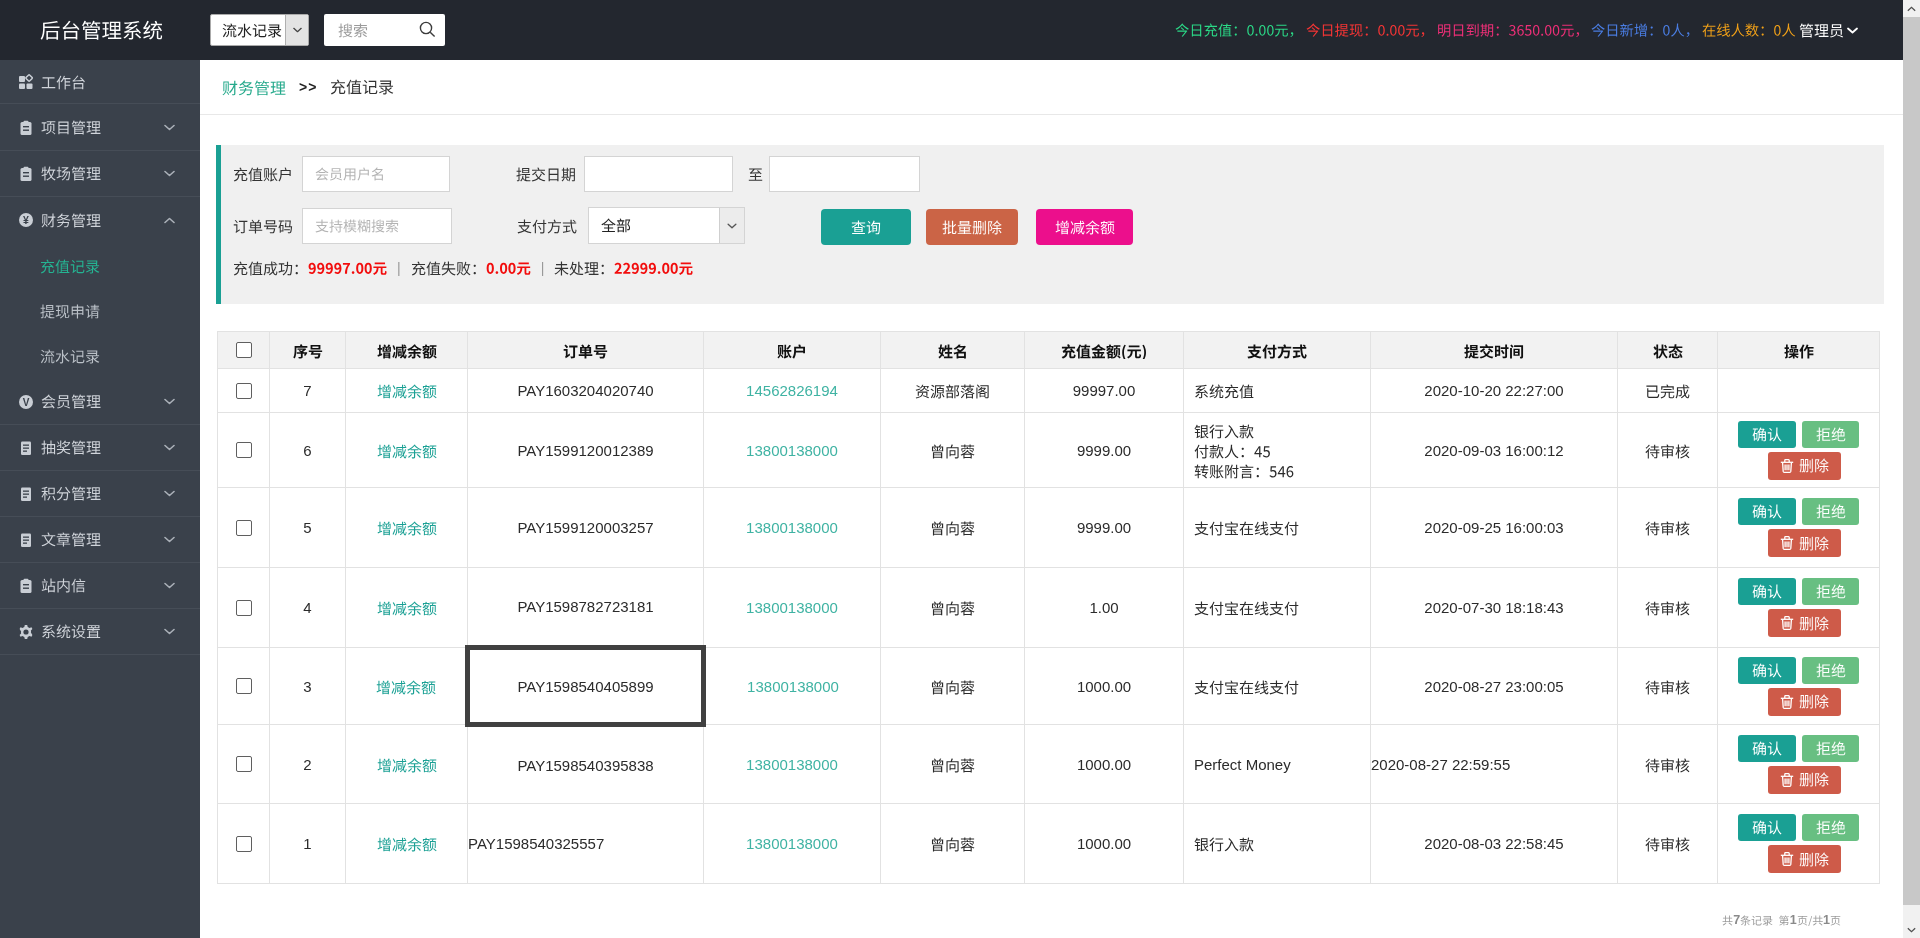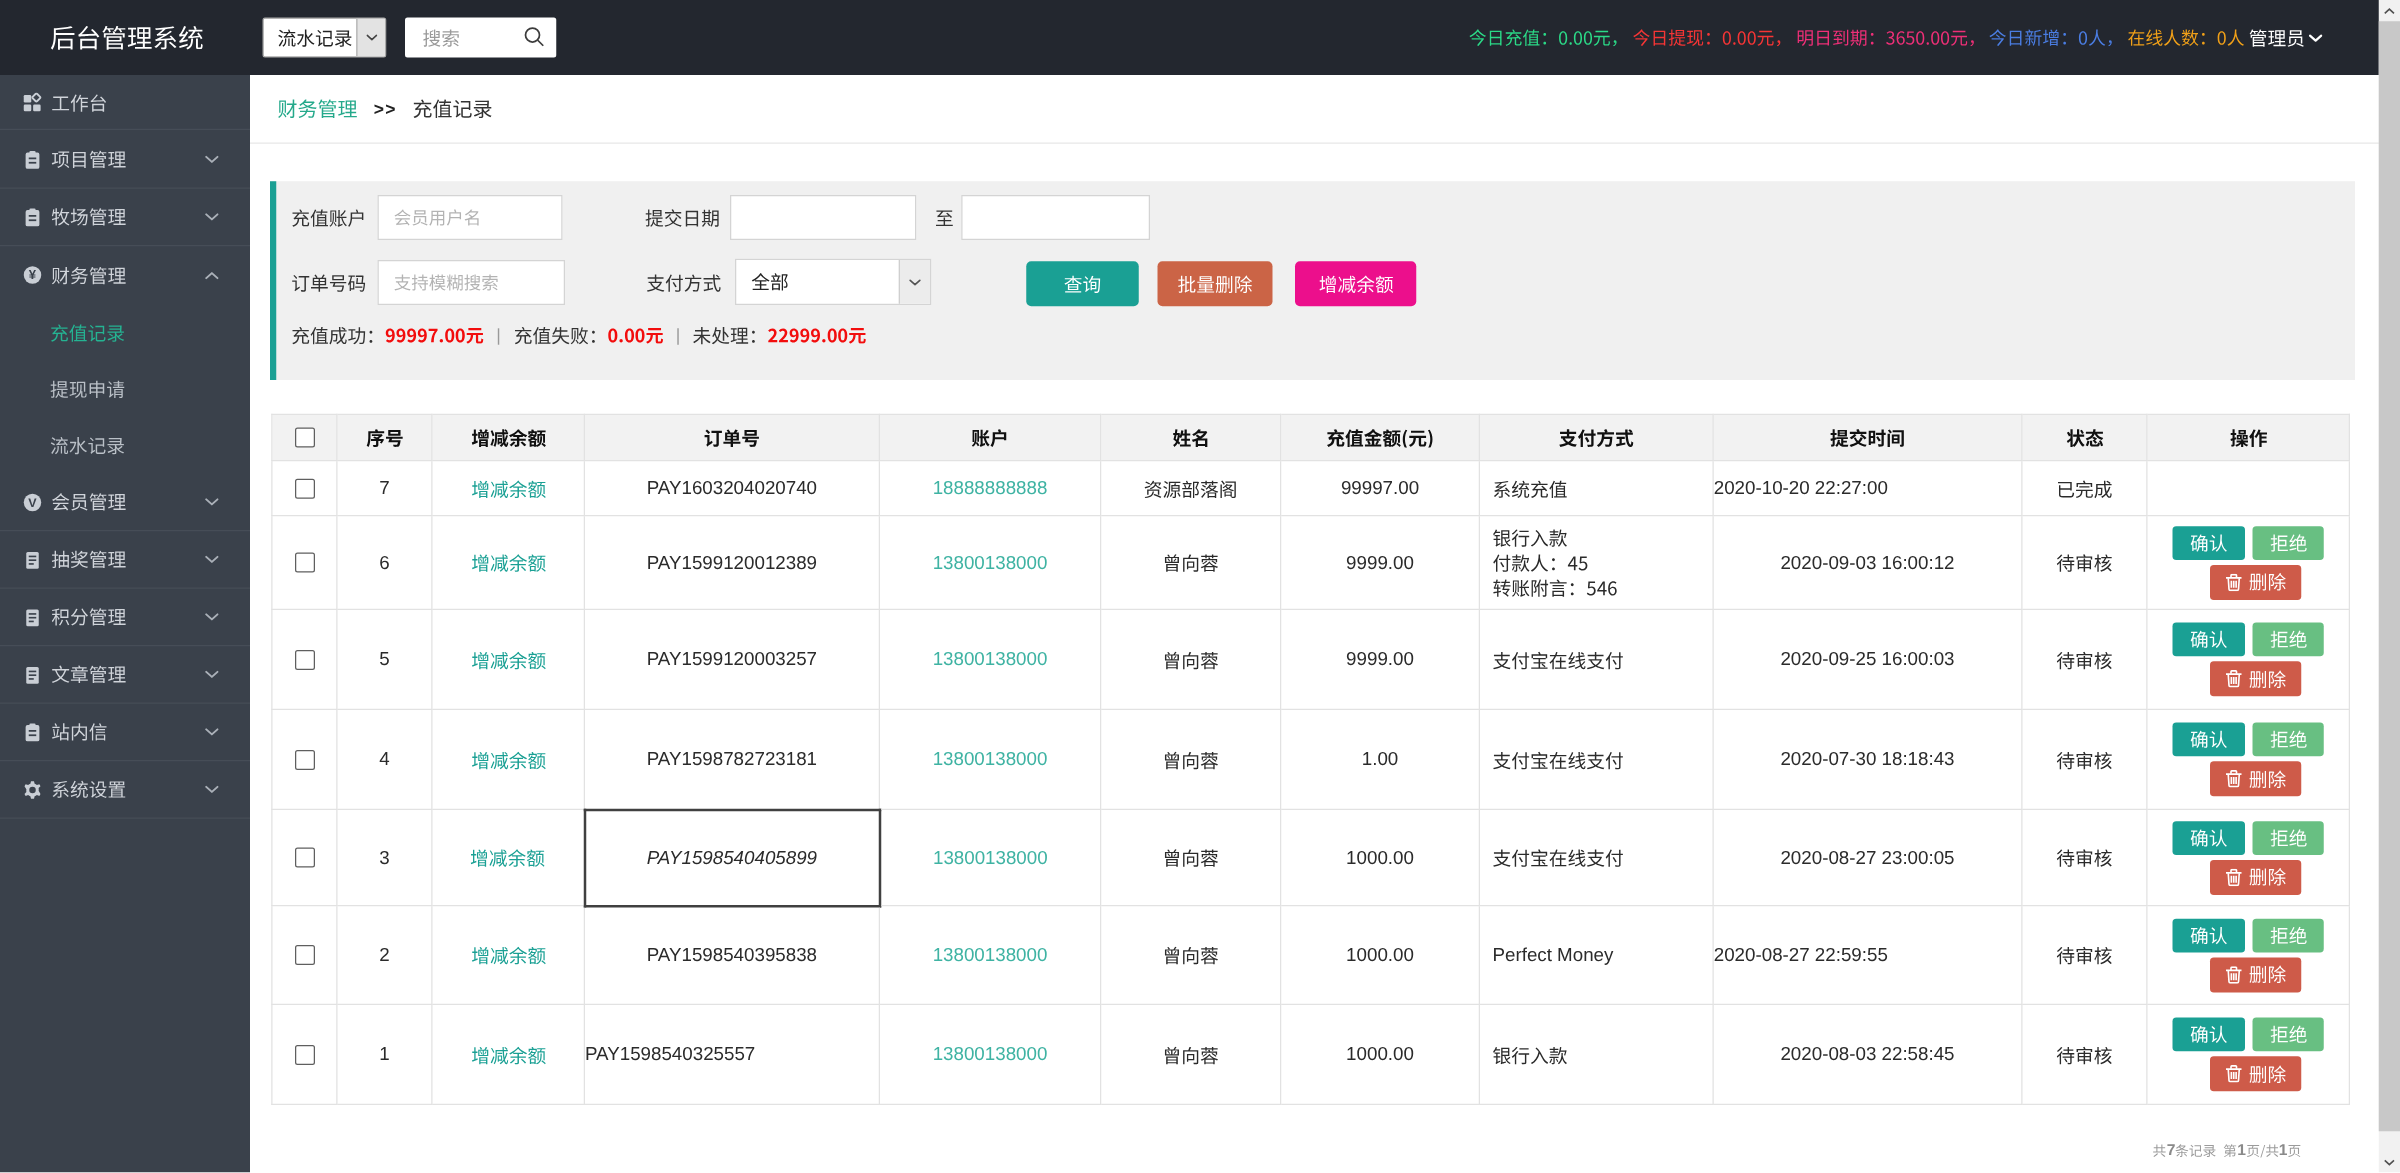--- a/index.html
+++ b/index.html
@@ -606,36 +606,36 @@
           <div style="width:16px;height:16px;border:1px solid #5f5f5f;border-radius:2px;background:#fff;margin:0 auto"></div>
         </td>
         <td style="border:1px solid #e2e2e2;text-align:center;">7</td>
         <td style="border:1px solid #e2e2e2;text-align:center;"><svg class="t" width="60.0" height="15" viewBox="0 -88 400 100" style="color:#1aa094">
             <use href="#r589e" x="0"></use>
             <use href="#r51cf" x="100"></use>
             <use href="#r4f59" x="200"></use>
             <use href="#r989d" x="300"></use>
           </svg></td>
         <td style="border:1px solid #e2e2e2;text-align:center;">PAY1603204020740</td>
-        <td style="border:1px solid #e2e2e2;text-align:center;color:#3fb3a3">18888888888</td>
+        <td style="border:1px solid #e2e2e2;text-align:center;color:#3fb3a3">14562826194</td>
         <td style="border:1px solid #e2e2e2;text-align:center;"><svg class="t" width="75.0" height="15" viewBox="0 -88 500 100" style="color:#2b2b2b">
             <use href="#r8d44" x="0"></use>
             <use href="#r6e90" x="100"></use>
             <use href="#r90e8" x="200"></use>
             <use href="#r843d" x="300"></use>
             <use href="#r9601" x="400"></use>
           </svg></td>
         <td style="border:1px solid #e2e2e2;text-align:center;">99997.00</td>
         <td style="border:1px solid #e2e2e2;padding-left:10px"><svg class="t" width="60.0" height="15" viewBox="0 -88 400 100" style="color:#2b2b2b">
             <use href="#r7cfb" x="0"></use>
             <use href="#r7edf" x="100"></use>
             <use href="#r5145" x="200"></use>
             <use href="#r503c" x="300"></use>
           </svg></td>
-        <td style="border:1px solid #e2e2e2;text-align:left;">2020-10-20 22:27:00</td>
+        <td style="border:1px solid #e2e2e2;text-align:center;">2020-10-20 22:27:00</td>
         <td style="border:1px solid #e2e2e2;text-align:center;"><svg class="t" width="45.0" height="15" viewBox="0 -88 300 100" style="color:#2b2b2b">
             <use href="#r5df2" x="0"></use>
             <use href="#r5b8c" x="100"></use>
             <use href="#r6210" x="200"></use>
           </svg></td>
         <td style="border:1px solid #e2e2e2"></td>
       </tr>
       <tr style="height:75px;background:#fff">
         <td style="border:1px solid #e2e2e2;text-align:center;">
           <div style="width:16px;height:16px;border:1px solid #5f5f5f;border-radius:2px;background:#fff;margin:0 auto"></div>
@@ -858,21 +858,21 @@
         <td style="border:1px solid #e2e2e2;text-align:center;">
           <div style="width:16px;height:16px;border:1px solid #5f5f5f;border-radius:2px;background:#fff;margin:0 auto"></div>
         </td>
         <td style="border:1px solid #e2e2e2;text-align:center;">3</td>
         <td style="border:1px solid #e2e2e2;text-align:center;"><svg class="t" width="60.0" height="15" viewBox="0 -88 400 100" style="color:#1aa094">
             <use href="#r589e" x="0"></use>
             <use href="#r51cf" x="100"></use>
             <use href="#r4f59" x="200"></use>
             <use href="#r989d" x="300"></use>
           </svg></td>
-        <td style="border:2px solid #404040;text-align:center;font-style:italic;">PAY1598540405899</td>
+        <td style="border:5px solid #404040;text-align:center;">PAY1598540405899</td>
         <td style="border:1px solid #e2e2e2;text-align:center;color:#3fb3a3">13800138000</td>
         <td style="border:1px solid #e2e2e2;text-align:center;"><svg class="t" width="45.0" height="15" viewBox="0 -88 300 100" style="color:#2b2b2b">
             <use href="#r66fe" x="0"></use>
             <use href="#r5411" x="100"></use>
             <use href="#r84c9" x="200"></use>
           </svg></td>
         <td style="border:1px solid #e2e2e2;text-align:center;">1000.00</td>
         <td style="border:1px solid #e2e2e2;padding-left:10px"><svg class="t" width="105.0" height="15" viewBox="0 -88 700 100" style="color:#2b2b2b">
             <use href="#r652f" x="0"></use>
             <use href="#r4ed8" x="100"></use>

